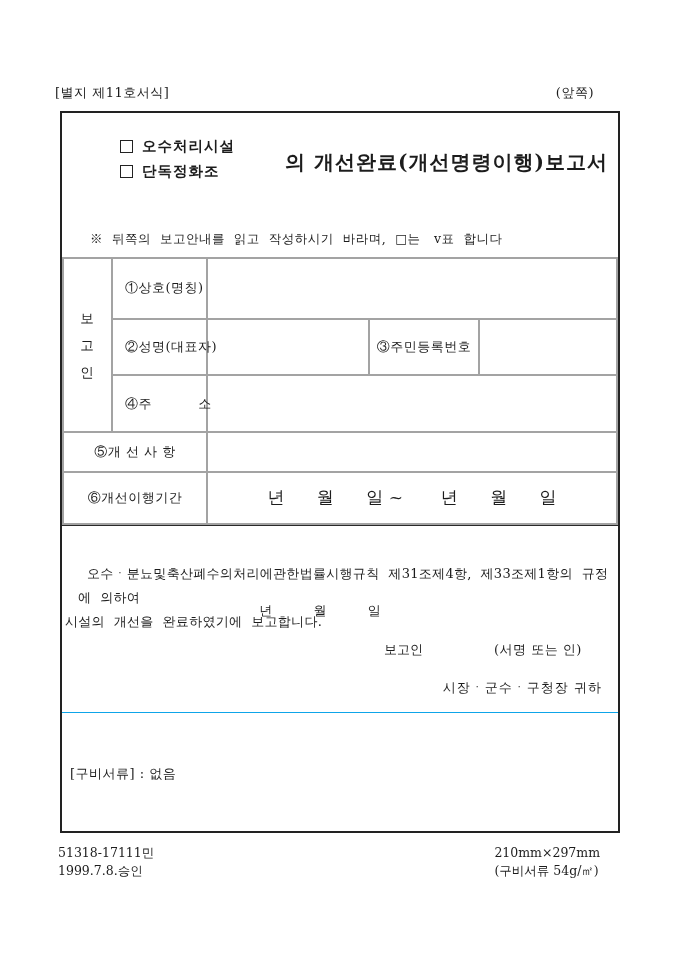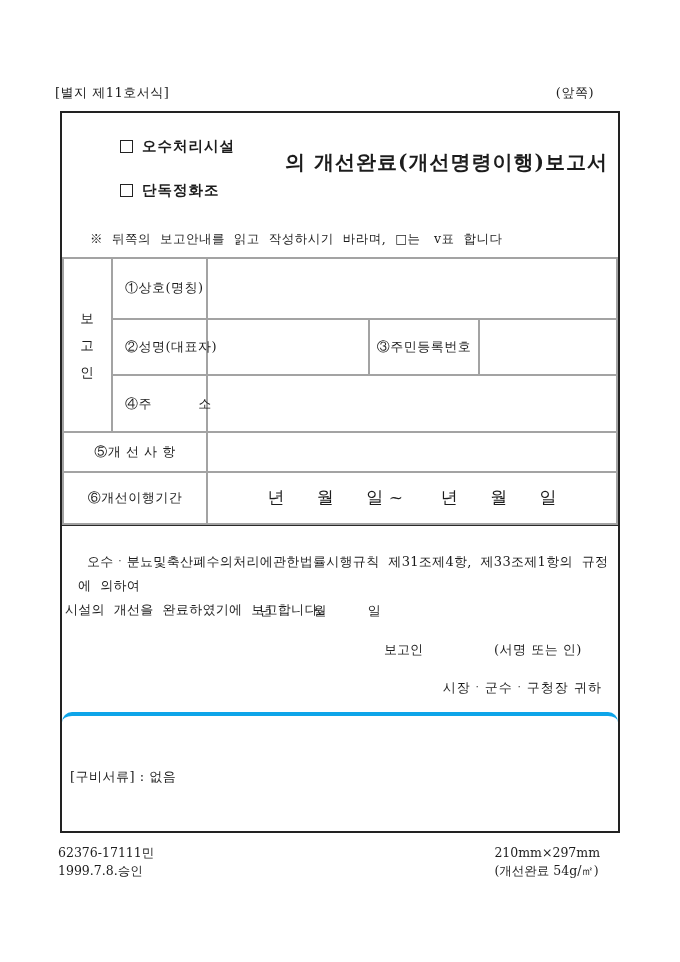--- a/index.html
+++ b/index.html
@@ -22,21 +22,21 @@
 
   .mainbox {
     position:absolute; left:60px; top:111px;
     width:560px; height:722px;
     border:2px solid #222;
     display:flex; flex-direction:column;
   }
 
   
   .sec-title { position:relative; height:144px; flex:0 0 auto; }
-  .cbgroup { position:absolute; left:58px; top:24px; display:flex; flex-direction:column; gap:25px; }
+  .cbgroup { position:absolute; left:58px; top:24px; display:flex; flex-direction:column; gap:6px; }
   .cbrow { display:flex; align-items:center; gap:9px; font-weight:bold; font-size:14.5px; letter-spacing:1px; }
   .cbox { width:13px; height:13px; border:1.5px solid #222; background:#fff; display:inline-block; }
   .title {
     position:absolute; left:205px; right:10px; top:36px;
     text-align:right; font-size:20px; font-weight:bold; letter-spacing:1px;
     white-space:nowrap;
   }
   .note { position:absolute; left:4px; bottom:9px; font-size:12.5px; letter-spacing:0.5px; white-space:pre;margin-left:24px; }
 
   
@@ -45,30 +45,30 @@
   td { border:2px solid #a3a3a3; font-size:13px; vertical-align:middle; }
   td.lbl { padding-left:12px; white-space:pre; letter-spacing:0.5px; }
   td.lbl-c { text-align:center; white-space:pre; letter-spacing:0.5px; }
   td.field { background:#fff; }
   .v-label { width:15px; margin:0 auto; text-align:center; word-break:break-all; line-height:2.0; font-size:13.5px; letter-spacing:1px; }
   td.center-val { text-align:center; white-space:pre; font-size:17px; }
 
   
   .sec-statement { position:relative; flex:0 0 auto; height:187px; border-top:1px solid #2a2a2a; font-size:13px; }
   .stmt { position:absolute; top:24px; left:3px; right:6px; line-height:1.85; letter-spacing:0.3px; }
-  .stmt .l1 { padding-left:13px; white-space:pre-wrap; }
+  .stmt .l1 { padding-left:13px; white-space:pre-wrap;margin-top:12px; }
   .stmt .l2 { white-space:pre-wrap; }
   .dateline { position:absolute; top:76px; left:0; right:40px; text-align:center; white-space:pre; }
   .signrow { position:absolute; top:115px; left:0; right:0; height:18px; }
   .signer { position:absolute; left:322px; }
   .signhint { position:absolute; left:432px; letter-spacing:0.5px; }
   .recipient { position:absolute; top:153px; left:0; right:16px; text-align:right; letter-spacing:1px; }
 
   
-  .sec-attach { position:relative; flex:1 1 auto; border-top:4px solid #0ea5e9;border-radius:10px; }
+  .sec-attach { position:relative; flex:1 1 auto; border-top:1px solid #0ea5e9; }
   .attach-text { position:absolute; left:8px; top:52px; font-size:13px; letter-spacing:0.5px; }
 
   
   .footer {
     position:absolute; left:58px; top:844px; right:60px;
     display:flex; justify-content:space-between;
     font-size:12.5px; line-height:1.45;
   }
   .footer .fr { padding-right:20px; }
 </style>
@@ -152,22 +152,22 @@
     </div>
 
     <div class="sec-attach">
       <div class="attach-text">[구비서류] : 없음</div>
     </div>
 
   </div>
 
   <div class="footer">
     <div class="fl">
-      <div>62376-17111민</div>
+      <div>51318-17111민</div>
       <div>1999.7.8.승인</div>
     </div>
     <div class="fr">
       <div>210mm×297mm</div>
-      <div>(개선완료 54g/㎡)</div>
+      <div>(구비서류 54g/㎡)</div>
     </div>
   </div>
 
 </div>
 
 </body></html>

